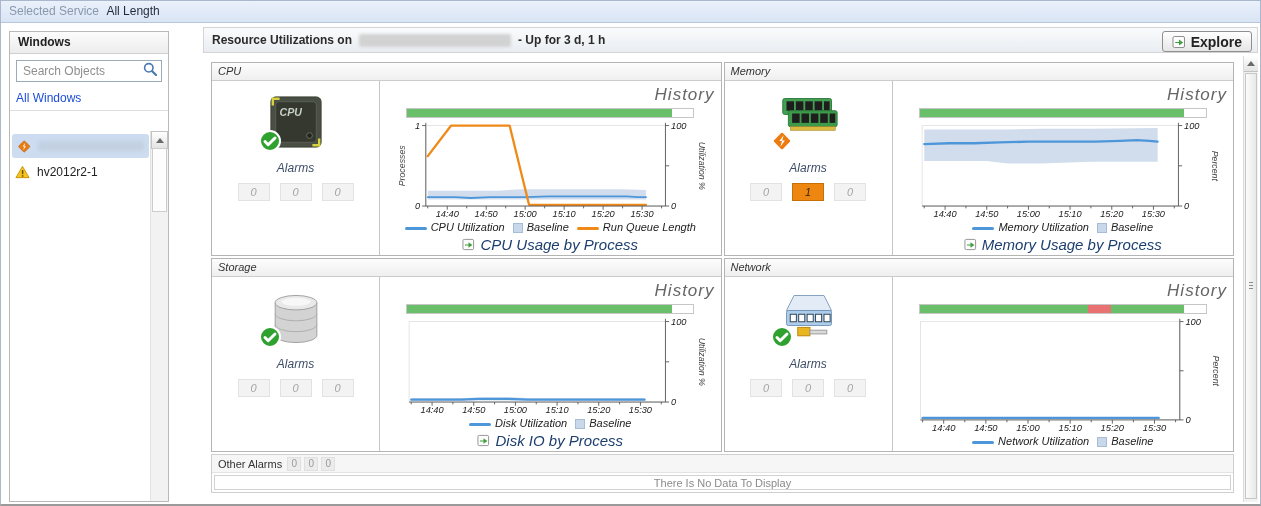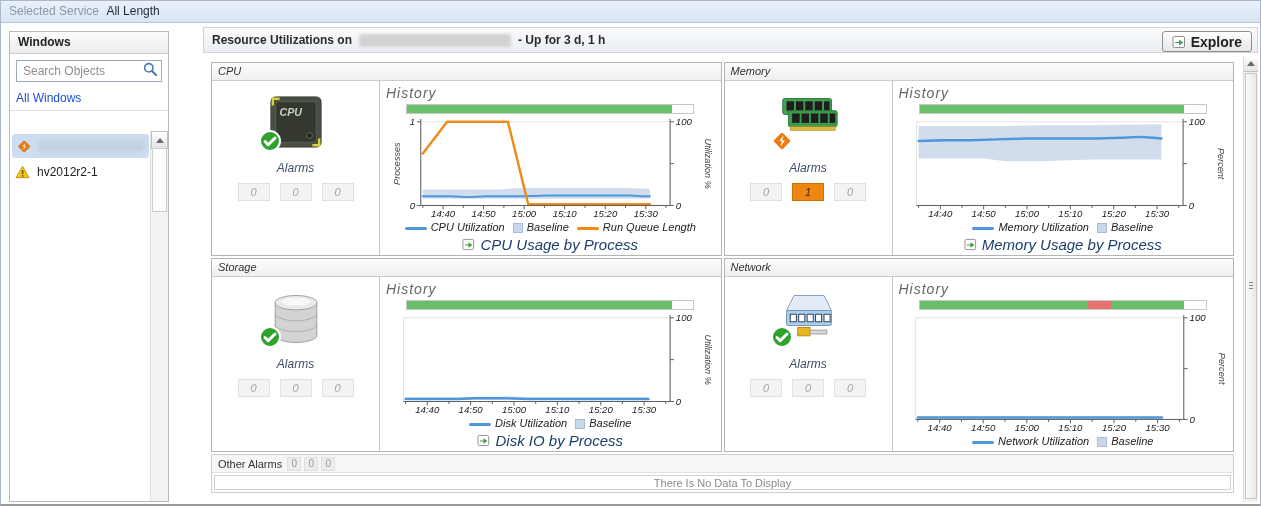--- a/index.html
+++ b/index.html
@@ -40,21 +40,21 @@
   .p-header{height:17px;line-height:17px;padding-left:6px;font-size:11px;color:#333;background:linear-gradient(#fdfdfd,#efefef);border-bottom:1px solid #cccccc;flex:none;}
   .p-body{flex:1;display:flex;min-height:0;}
   .p-left{width:168px;flex:none;border-right:1px solid #c6c6c6;display:flex;flex-direction:column;align-items:center;padding-top:13px;box-sizing:border-box;}
   .p-icon{position:relative;width:58px;height:56px;}
   .badge{position:absolute;left:-9px;bottom:-3px;width:24px;height:24px;}
   .p-alarms-label{margin-top:11px;font-size:12px;color:#3d4d66;}
   .p-counts{display:flex;gap:10px;margin-top:8px;}
   .count{width:30px;height:16px;line-height:16px;text-align:center;font-size:11px;background:#f3f3f3;border:1px solid #e2e2e2;color:#a5a5a5;cursor:pointer;}
   .count.hot{background:#ee8712;border-color:#c96f08;color:#3b2500;}
   .p-right{flex:1;display:flex;flex-direction:column;padding:4px 6px 2px;min-width:0;}
-  .p-hist-label{text-align:left;font-size:14px;color:#666;letter-spacing:1px;flex:none;}
+  .p-hist-label{text-align:right;font-size:17px;color:#666;letter-spacing:1px;flex:none;}
   .hbar{height:8px;border:1px solid #c6c6c6;background:#fff;width:87%;margin:3px auto 2px;position:relative;flex:none;}
   .hseg{position:absolute;top:0;bottom:0;}
   .chart{flex:1;width:100%;min-height:0;display:block;}
   .legend{display:flex;justify-content:center;align-items:center;gap:8px;font-size:11px;color:#222;height:16px;flex:none;white-space:nowrap;}
   .sw-line{display:inline-block;width:22px;height:3px;border-radius:2px;margin-right:4px;vertical-align:middle;}
   .sw-box{display:inline-block;width:10px;height:10px;background:#c9d7ea;border:1px solid #a8bcd4;margin-right:4px;vertical-align:middle;box-sizing:border-box;}
   .p-link{display:flex;justify-content:center;align-items:center;gap:5px;height:18px;font-size:15px;color:#1c3e6e;cursor:pointer;flex:none;}
   
   .other{margin-top:2px;border:1px solid #cfcfcf;background:#fff;}
   .oa-head{height:17px;display:flex;align-items:center;gap:5px;padding:0 6px;background:#f6f6f6;font-size:11px;color:#333;border-bottom:1px solid #e3e3e3;}

